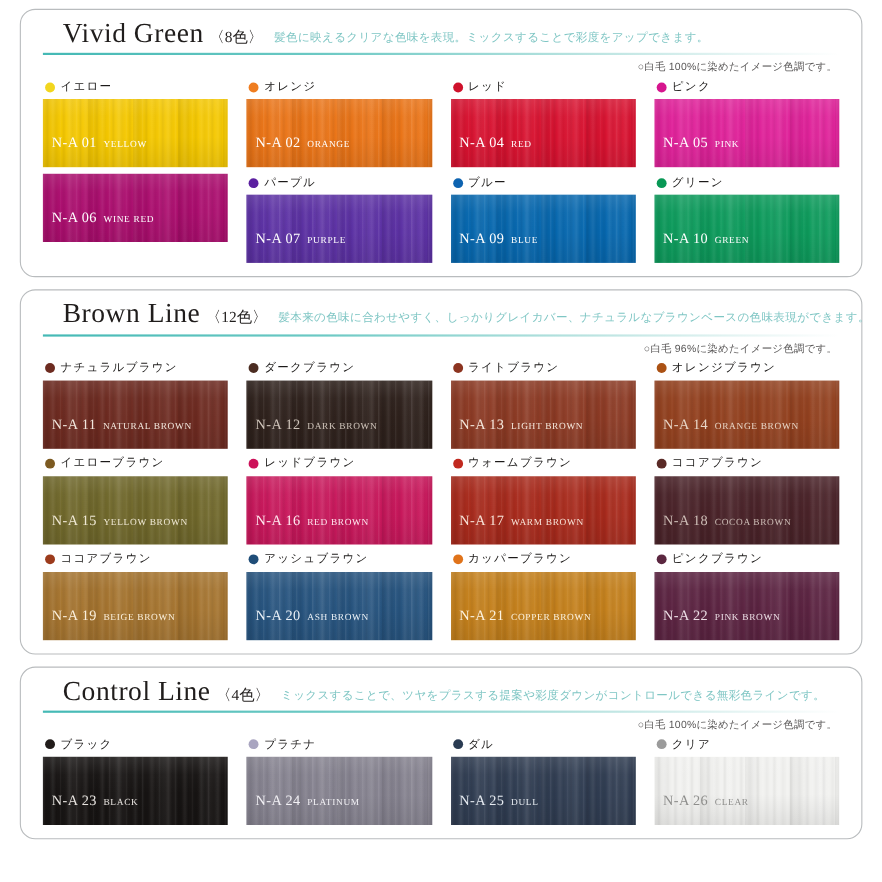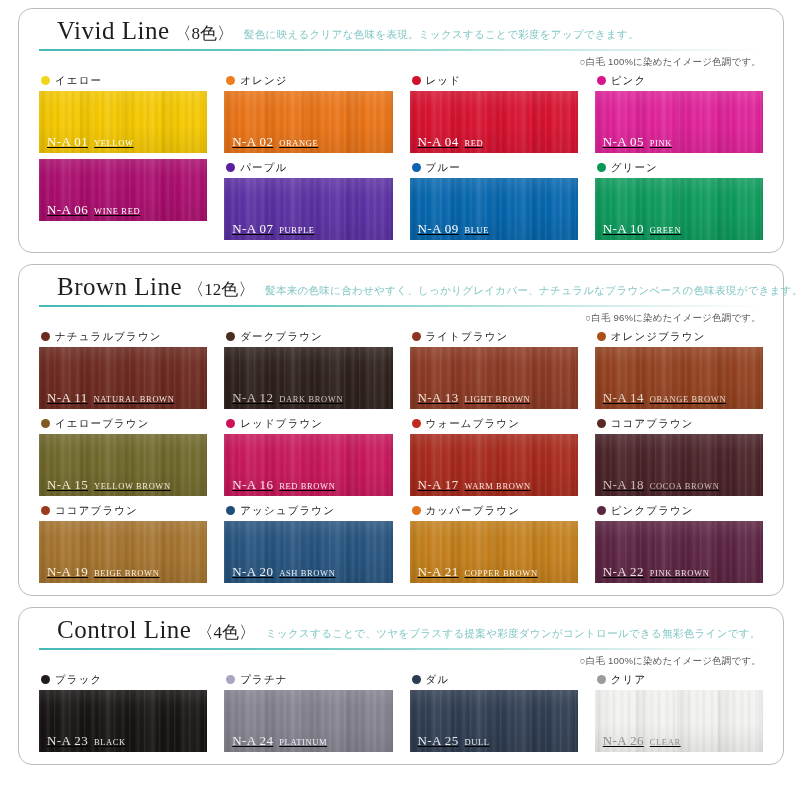--- a/index.html
+++ b/index.html
@@ -45,21 +45,21 @@
   }
   .sec-title {
     font-family: "Liberation Serif", "DejaVu Serif", serif;
     font-size: 25px;
     letter-spacing: 0.5px;
     color: #201d1c;
     line-height: 1.05;
   }
   .sec-count {
     font-family: "Liberation Serif", "DejaVu Serif", serif;
-    font-size: 17px;
+    font-size: 14px;
     color: #201d1c;
     margin-left: 5px;
     letter-spacing: 0px;
   }
   .sec-desc {
     font-size: 10.5px;
     color: #7fc6c4;
     margin-left: 10px;
     letter-spacing: 0.3px;
     transform: translateY(-1px);
@@ -153,25 +153,24 @@
       rgba(255,255,255,0.10) 0%,
       rgba(255,255,255,0.02) 26%,
       rgba(0,0,0,0.0) 55%,
       rgba(0,0,0,0.07) 100%);
     pointer-events: none;
   }
 
   .swatch-label {
     position: absolute;
     left: 8px;
-    bottom: 4px;
+    bottom: 14px;
     z-index: 3;
     white-space: nowrap;
     line-height: 1;
-    text-decoration: underline;
   }
   .code {
     font-family: "Liberation Serif", "DejaVu Serif", serif;
     font-size: 13px;
     letter-spacing: 0.4px;
   }
   .ename {
     font-family: "Liberation Serif", "DejaVu Serif", serif;
     font-size: 8.5px;
     font-variant: small-caps;
@@ -182,21 +181,21 @@
 
   
   .section.control { margin-bottom: 0; }
 </style>
 </head>
 <body>
 
 <div id="page">
     <div class="section">
       <div class="sec-head">
-        <div class="sec-title">Vivid Line</div>
+        <div class="sec-title">Vivid Green</div>
         <div class="sec-count">〈8色〉</div>
         <div class="sec-desc">髪色に映えるクリアな色味を表現。ミックスすることで彩度をアップできます。</div>
       </div>
       <div class="sec-rule"></div>
       <div class="sec-note">○白毛 100%に染めたイメージ色調です。</div>
       <div class="grid">
         <div class="cell">
           <div class="cell-head">
             <span class="dot" style="background: rgb(242, 214, 30);"></span>
             <span class="cell-name">イエロー</span>

